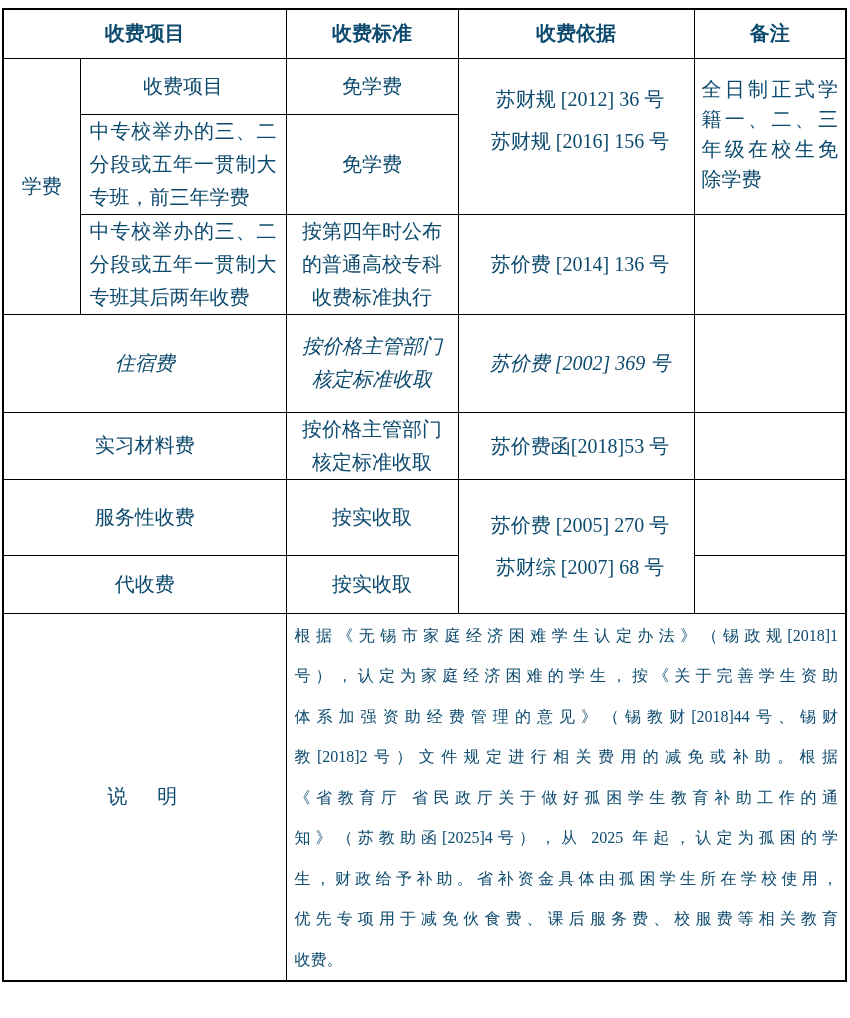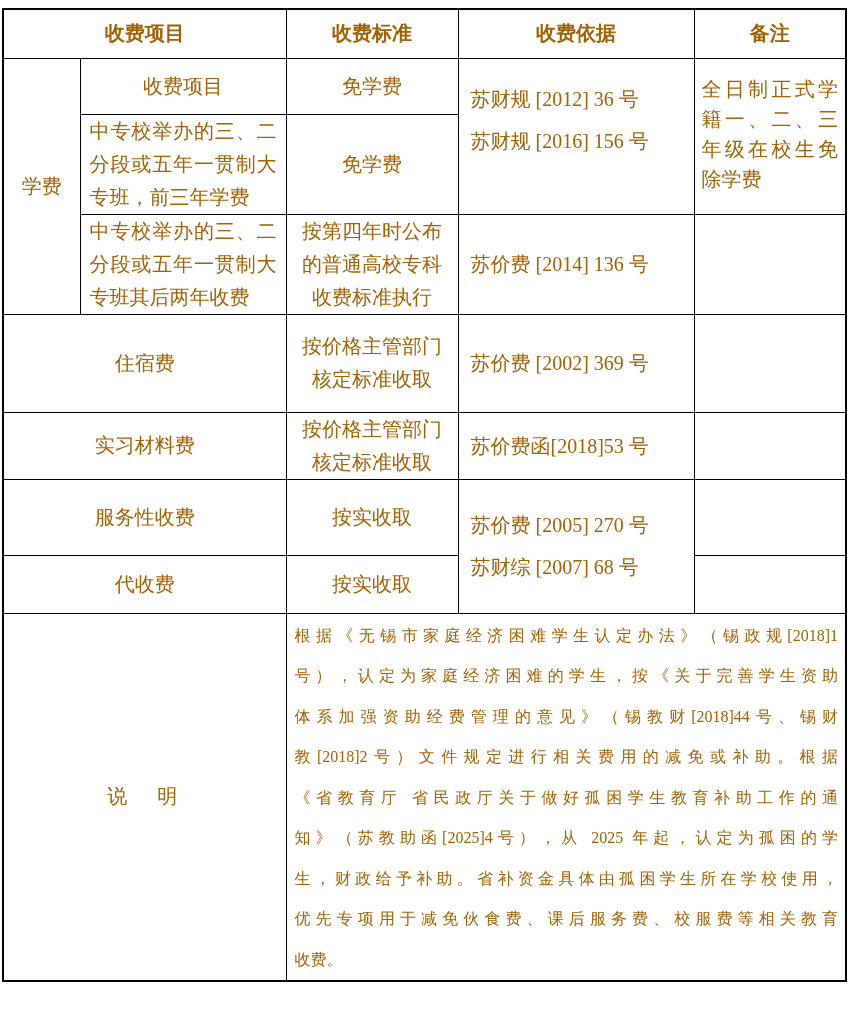--- a/index.html
+++ b/index.html
@@ -1,21 +1,21 @@
 <!DOCTYPE html>
 <html><head>
 <meta charset="utf-8">
 <style>
   html,body{margin:0;padding:0;background:#ffffff;}
   .page{
     position:relative;
     width:850px;height:1018px;
     background:#ffffff;
     font-family:"Liberation Serif","DejaVu Serif",serif;
-    color:#a16207;
+    color:#0c4a6e;
     overflow:hidden;
     border-radius:17px;
   }
   table.fee-table{
     width:843px;
     margin:8px 0 0 2px;
     border-collapse:collapse;
     border:2px solid #000;
     table-layout:fixed;
   }
@@ -26,34 +26,34 @@
     vertical-align:middle;
     text-align:center;
     padding:0;
     overflow:hidden;
     word-break:break-all;
   }
   tr.rh-head{height:49px;}
   tr.rh1{height:56px;}
   tr.rh2{height:100px;}
   tr.rh3{height:100px;}
-  tr.rh4{height:98px;}
+  tr.rh4{height:98px;font-style:italic;}
   tr.rh5{height:65px;margin-left:48px;}
   tr.rh6{height:76px;margin-left:44px;}
   tr.rh7{height:58px;}
   tr.rh-note{height:366px;}
   tr.rh-head td{font-weight:bold;}
   .jus{
     text-align:justify;
     text-justify:inter-character;
     padding:0 9px;
   }
   .std{padding:0 7px;}
   .basis{
-    text-align:left;
+    text-align:center;
     padding-left:12px;
     padding-right:4px;
   }
   .basis .bline{line-height:42px;}
   .basis-top{vertical-align:top;padding-top:19px;}
   .remark{
     text-align:justify;
     text-justify:inter-character;
     vertical-align:top;
     padding:15px 7px 0 7px;

